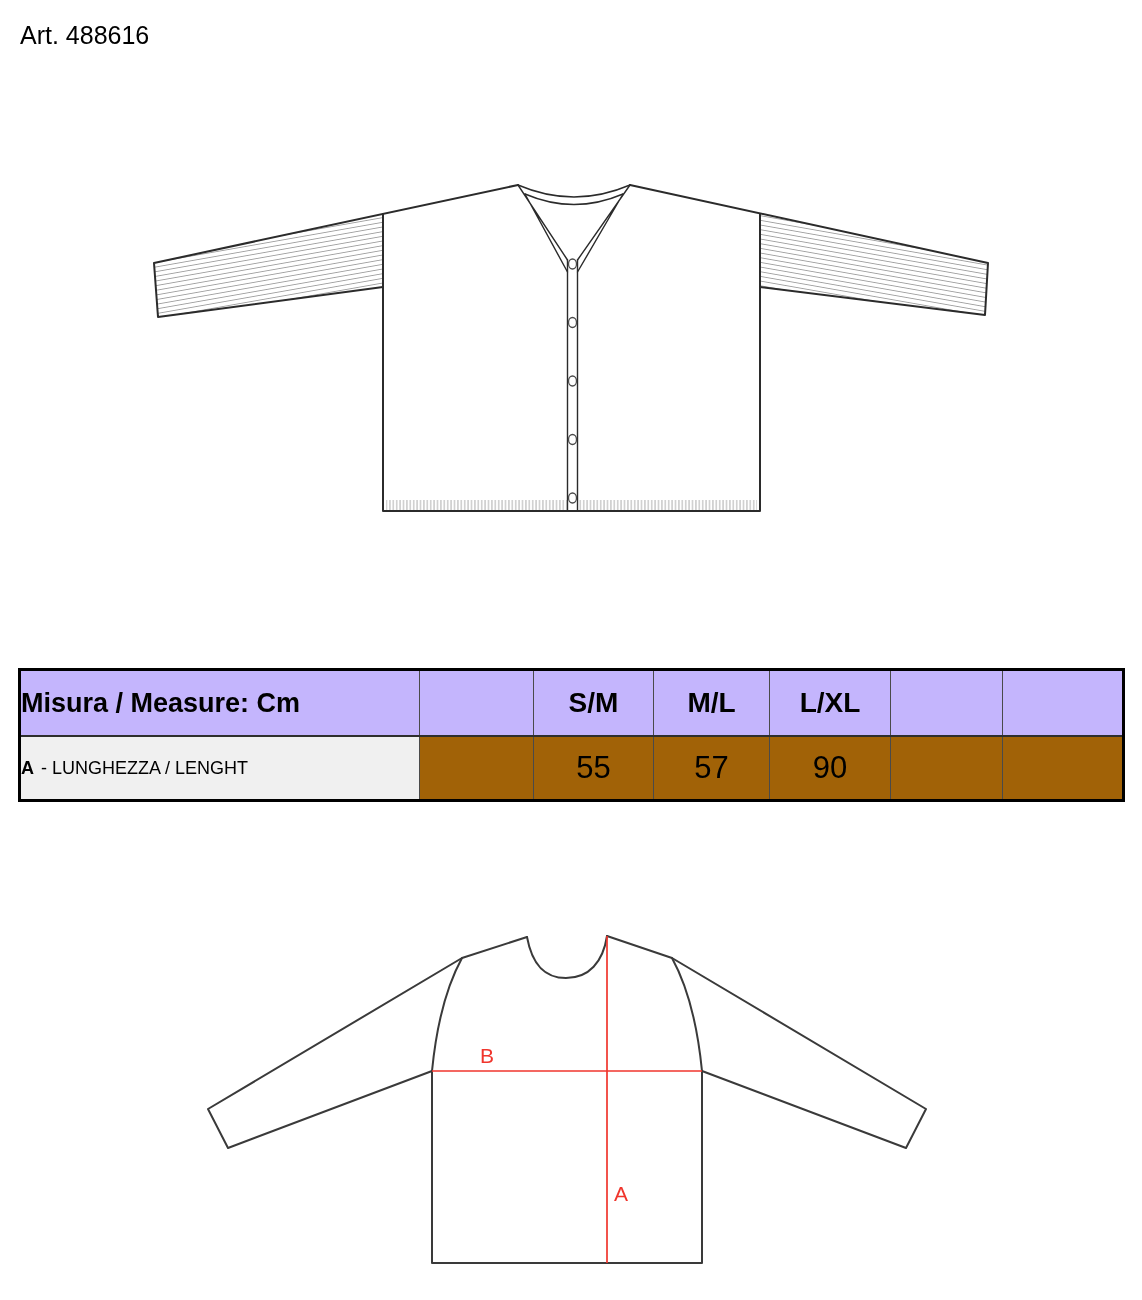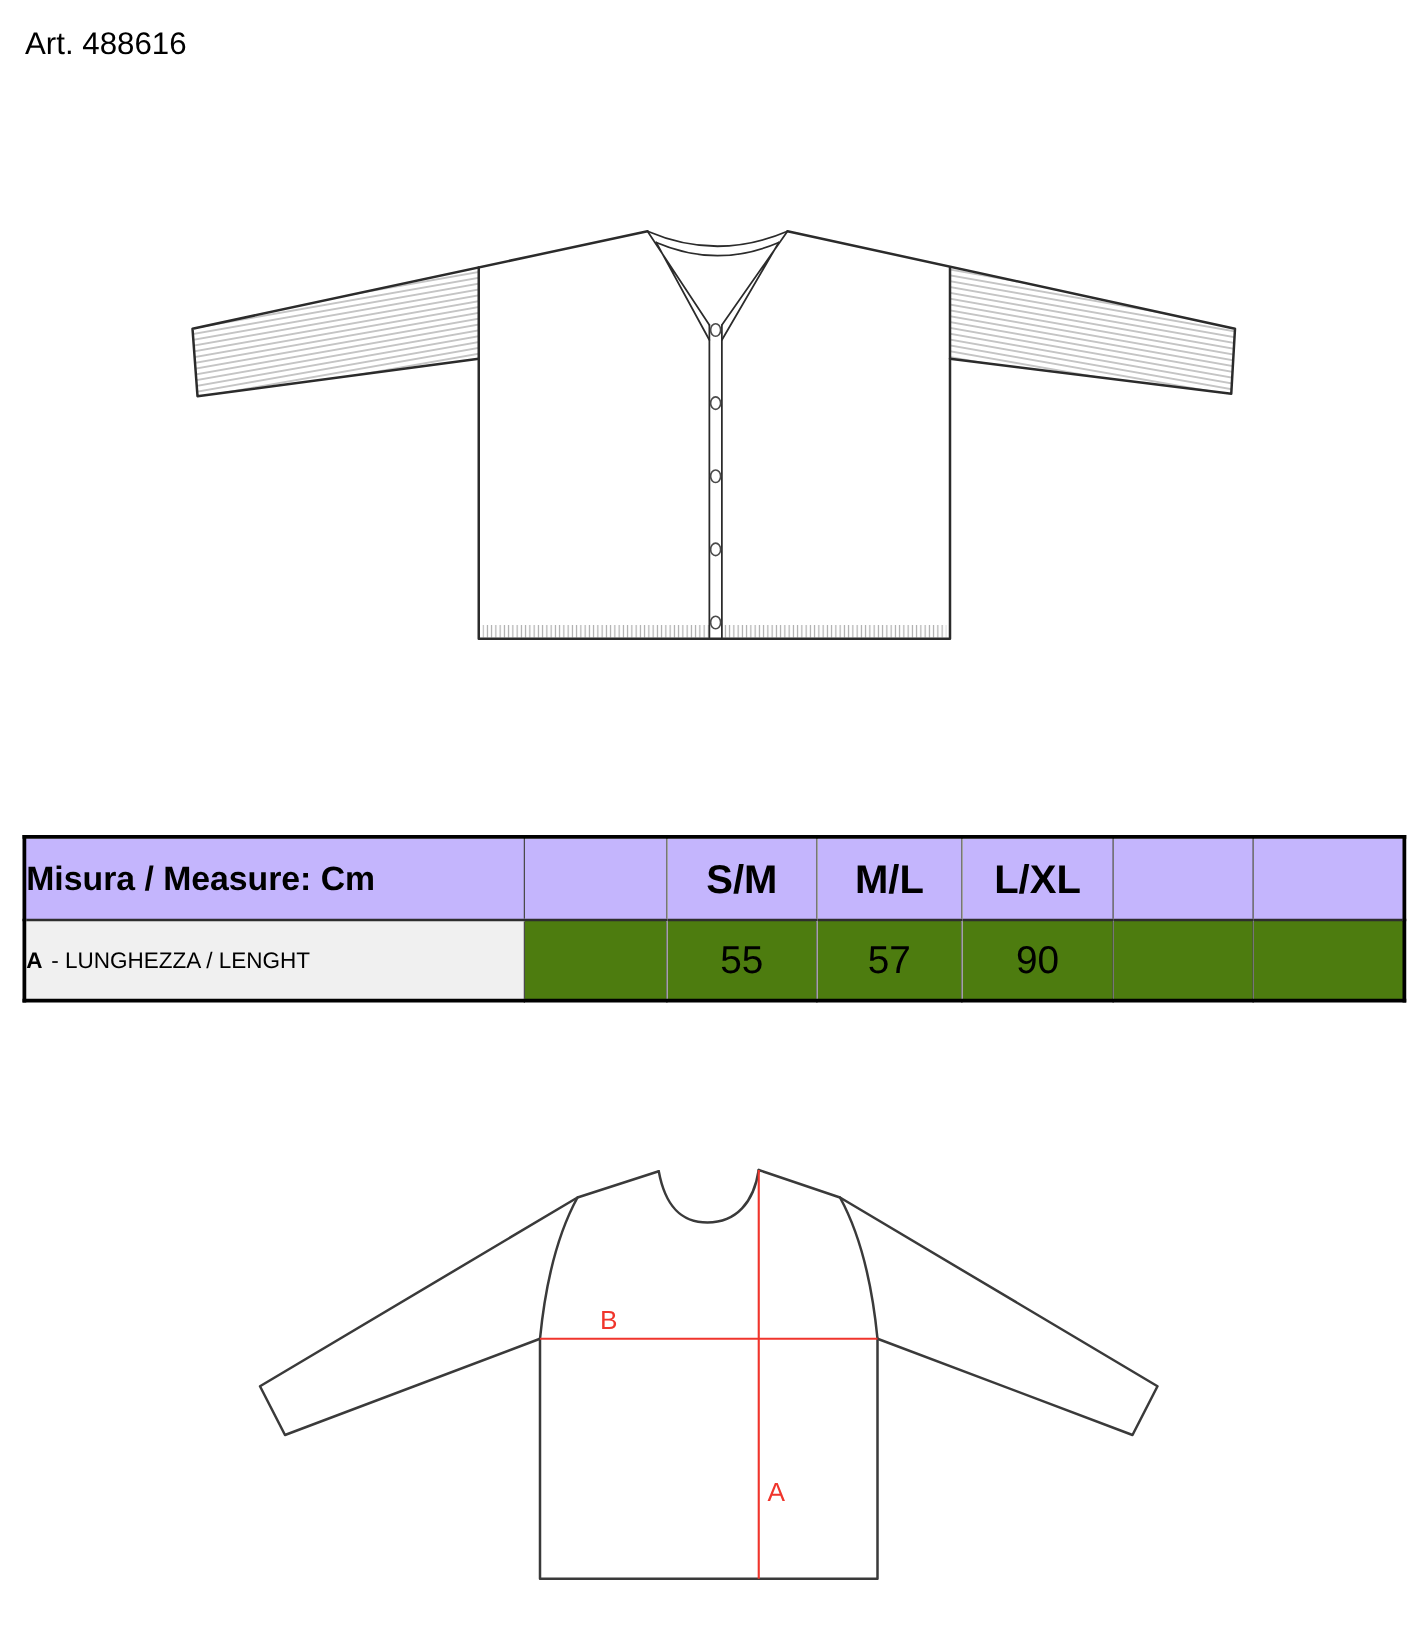--- a/index.html
+++ b/index.html
@@ -32,27 +32,27 @@
     border: 1px solid #4a4a4a;
     padding: 0;
     overflow: hidden;
     vertical-align: middle;
   }
   tr.head-row td {
     background: #c4b5fd;
     height: 64px;
     border-bottom: 2px solid #2e2e2e;
   }
-  tr.data-row td { height: 62px; background: #4d7c0f; }
+  tr.data-row td { height: 62px; background: #a16207; }
   td.label-cell { padding-left: 20px; text-align: left; }
   tr.head-row td.label-cell { font-weight: 700; font-size: 27px; }
   tr.data-row td.label-cell { background: #f0f0f0; font-size: 18px; font-weight: 400; }
   tr.data-row td.label-cell b { font-weight: 700; }
   tr.data-row td.label-cell .row-label { margin-left: 7px; }
-  td.size-cell { text-align: center; font-weight: 700; font-size: 32px; }
+  td.size-cell { text-align: center; font-weight: 700; font-size: 28px; }
   td.num-cell  { text-align: center; font-size: 31px; }
 
   text.red-label {
     font-family: "Liberation Sans", sans-serif;
     font-size: 21px;
   }
 </style>
 </head>
 <body>
 

